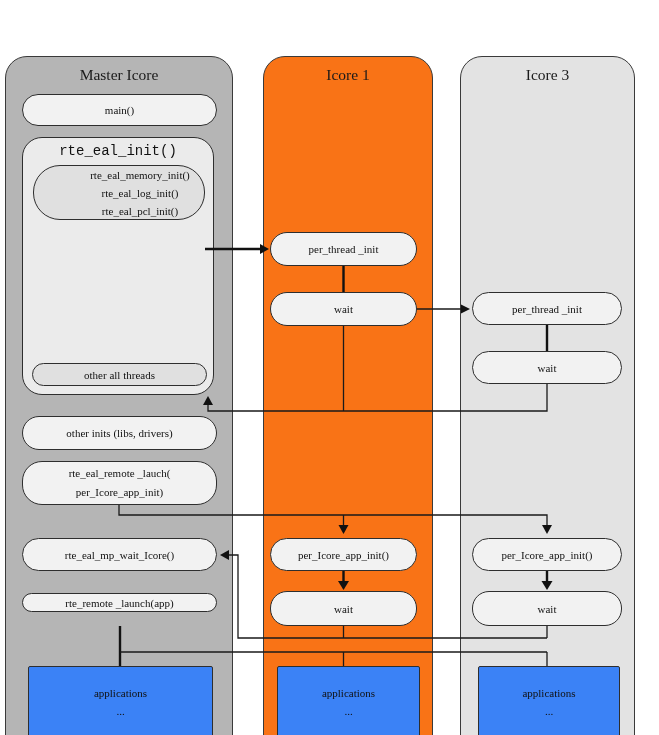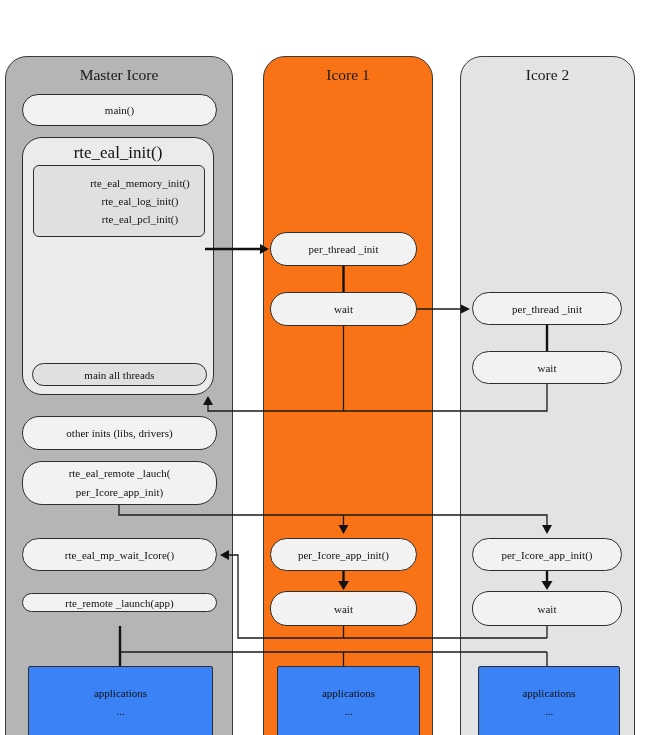--- a/index.html
+++ b/index.html
@@ -40,42 +40,42 @@
   .container-box{
     position:absolute;
     border:1.2px solid #2e2e2e;
     box-sizing:border-box;
     background:#ebebeb;
     border-radius:20px;
     z-index:1;
   }
   .container-label{
     position:absolute;left:0;right:0;top:5px;
-    text-align:center;font-size:17px;
+    text-align:center;font-size:14px;font-family:Liberation Mono, monospace;
   }
   .sub{background:#e0e0e0;}
   .apps{background:#3b82f6;border-radius:2px;}
   .svg-layer{position:absolute;left:0;top:0;z-index:2;pointer-events:none;}
   .thick{stroke:#111111;stroke-width:2.4;fill:none;}
   .thin{stroke:#1a1a1a;stroke-width:1.3;fill:none;}
   .head{fill:#111111;stroke:none;}
 </style>
 </head>
 <body>
 
 <div class="canvas">
 
   <div class="col col-master">
     <div class="col-title">Master Icore</div>
   </div>
   <div class="col col-icore1">
     <div class="col-title">Icore 1</div>
   </div>
   <div class="col col-icore2">
-    <div class="col-title">Icore 2</div>
+    <div class="col-title">Icore 3</div>
   </div>
 
   <div class="container-box" style="left:22px;top:89px;width:192px;height:258px;">
     <div class="container-label">rte_eal_init()</div>
   </div>
 
   <svg class="svg-layer" width="659" height="735" viewBox="0 0 659 735" aria-hidden="true">
 
     <path class="thick" d="M205 201 H260"></path>
     <polygon class="head" points="260,196 260,206 269,201"></polygon>
@@ -109,30 +109,30 @@
     <path class="thick" d="M120 578 V618"></path>
     <path class="thin" d="M120 604 H547"></path>
     <path class="thin" d="M343.5 604 V618"></path>
     <path class="thin" d="M547 604 V618"></path>
   </svg>
 
   <div class="box" style="left:22px;top:46px;width:195px;height:32px;">
     <span>main()</span>
   </div>
 
-  <div class="box sub" style="left:33px;top:117px;width:172px;height:72px;border-radius:6px;padding-left:42px;">
+  <div class="box sub" style="left:33px;top:117px;width:172px;height:55px;border-radius:27px;padding-left:42px;">
     <span>rte_eal_memory_init()</span>
     <span>rte_eal_log_init()</span>
     <span>rte_eal_pcl_init()</span>
   </div>
 
 
 
   <div class="box sub" style="left:32px;top:315px;width:175px;height:23px;border-radius:12px;">
-    <span>main all threads</span>
+    <span>other all threads</span>
   </div>
 
   <div class="box" style="left:22px;top:368px;width:195px;height:34px;">
     <span>other inits (libs, drivers)</span>
   </div>
 
   <div class="box" style="left:22px;top:413px;width:195px;height:44px;border-radius:20px;line-height:19px;">
     <span>rte_eal_remote _lauch(</span>
     <span>per_Icore_app_init)</span>
   </div>

